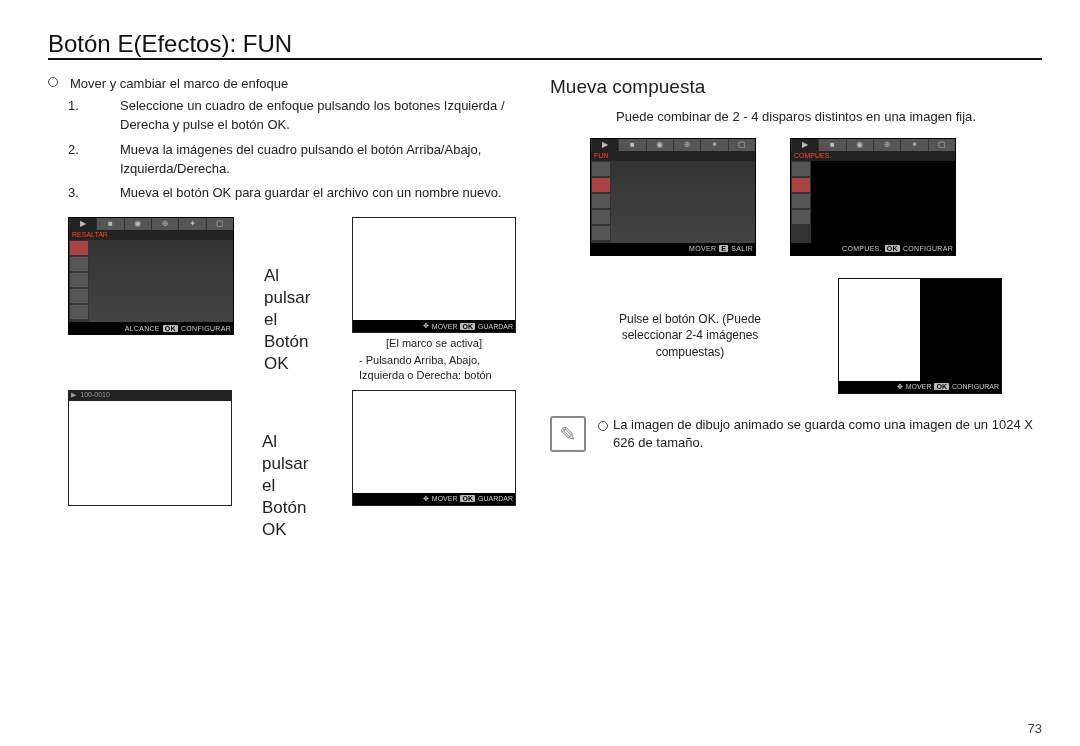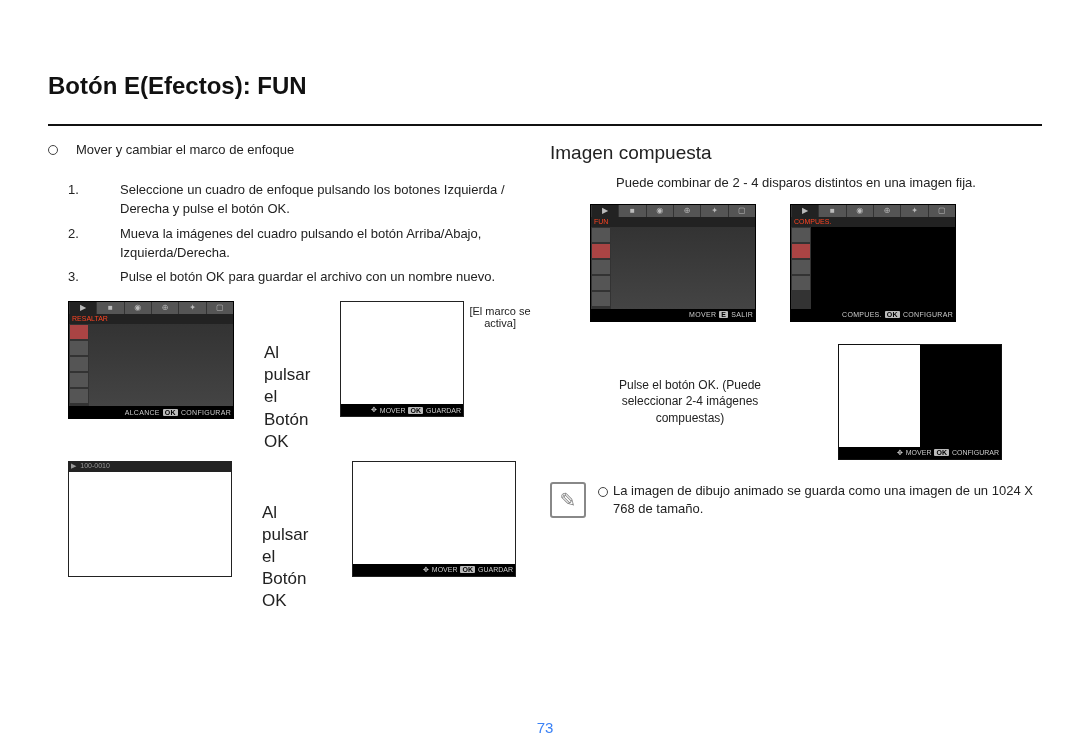--- a/index.html
+++ b/index.html
@@ -15,43 +15,41 @@
   }
   .page {
     padding: 30px 38px 10px 48px;
     box-sizing: border-box;
     height: 100%;
     display: flex;
     flex-direction: column;
   }
   .page-title {
     font-size: 24px;
-    font-weight: bold;
+    font-weight: normal;
     color: #111;
-    padding-bottom: 24px;
+    padding-bottom: 0;
     border-bottom: 2px solid #111;
     margin-bottom: 16px;
-    margin-top: 42px;
   }
   .columns {
     display: flex;
     gap: 34px;
     flex: 1 0 auto;
   }
   .col-left {
     width: 468px;
   }
   .col-right {
     flex: 1;
   }
   .lead-line {
     display: flex;
-    align-items: center;
-    gap: 18px;
-    margin-bottom: 24px;
+    gap: 12px;
+    margin-bottom: 6px;
   }
   .circ {
     display: inline-block;
     width: 8px;
     height: 8px;
     border: 1px solid #444;
     border-radius: 50%;
     flex: 0 0 auto;
     margin-top: 1px;
   }
@@ -178,21 +176,21 @@
     color:#222;
     align-self:center;
     line-height:1.3;
     margin-top:41px;
   }
   .caption-under {
     font-size: 11px;
     text-align:center;
     margin-top:4px;
   }
-  .row-stacked { display:flex; flex-direction:row; }
+  .row-stacked { display:flex; flex-direction:column; align-items:center; }
   .row-stacked .caption-list {
     font-size:11px; line-height:1.3; margin-top:4px; text-align:left; width:150px;
   }
 
   .right-grid {
     display:flex; gap:34px; margin-top:10px; margin-bottom:16px;
   }
 
   .composite-box {
     width: 164px; height:116px; border:1px solid #111;
@@ -220,21 +218,21 @@
   }
   .info-icon {
     width:32px;height:32px;border:2px solid #888;border-radius:3px;
     display:flex;align-items:center;justify-content:center;
     font-size:20px;color:#888;flex:0 0 auto;
   }
   .info-lines .line{
     display:flex;gap:5px;font-size:13px;line-height:1.45;margin-bottom:2px;
   }
   .page-num {
-    text-align:center; font-size:15px; color:#3b82f6; margin-top:auto; padding-top:8px;
+    text-align:right; font-size:13px; color:#404040; margin-top:auto; padding-top:8px;
   }
 </style>
 </head>
 <body>
 
 <div class="page">
 
   <div class="page-title">Botón E(Efectos): FUN</div>
 
   <div class="columns">
@@ -250,21 +248,21 @@
         <div class="li">
             <span class="num">1.</span>
             <span class="txt">Seleccione un cuadro de enfoque pulsando los botones Izquierda / Derecha y pulse el botón OK.</span>
           </div>
         <div class="li">
             <span class="num">2.</span>
             <span class="txt">Mueva la imágenes del cuadro pulsando el botón Arriba/Abajo, Izquierda/Derecha.</span>
           </div>
         <div class="li">
             <span class="num">3.</span>
-            <span class="txt">Pulse el botón OK para guardar el archivo con un nombre nuevo.</span>
+            <span class="txt">Mueva el botón OK para guardar el archivo con un nombre nuevo.</span>
           </div>
       </div>
 
       <div class="row3">
         <div style="display:flex;flex-direction:column;align-items:center;margin-left:20px;">
           <div class="cam-menu">
             <div class="cam-tabs">
               <div class="cam-tab first">▶</div>
               <div class="cam-tab">■</div>
               <div class="cam-tab">◉</div>
@@ -295,20 +293,21 @@
           <div class="preview-box">
             <div class="img-area"></div>
             <div class="footbar">
               <span>✥</span>
               <span>MOVER</span>
               <span class="key">OK</span>
               <span>GUARDAR</span>
             </div>
           </div>
           <div class="caption-under">[El marco se activa]</div>
+          <div class="caption-list">- Pulsando Arriba, Abajo, Izquierda o Derecha: botón</div>
         </div>
       </div>
 
       <div class="row3" style="margin-top:8px;">
         <div style="display:flex;flex-direction:column;align-items:center;margin-left:20px;">
           <div class="preview-box">
             <div class="preview-top">
               ▶ &nbsp;<span>100-0010</span>
             </div>
             <div class="img-area"></div>
@@ -324,21 +323,21 @@
               <span class="key">OK</span>
               <span>GUARDAR</span>
             </div>
           </div>
         </div>
       </div>
 
     </div>
 
     <div class="col-right">
-      <div class="sec-title">Imagen compuesta</div>
+      <div class="sec-title">Mueva compuesta</div>
       <div class="indent-p" style="margin-left:0;text-align:center;">Puede combinar de 2 - 4 disparos distintos en una imagen fija.</div>
 
       <div class="right-grid">
 
         <div style="margin-left:40px;">
           <div class="cam-menu">
             <div class="cam-tabs">
               <div class="cam-tab first">▶</div>
               <div class="cam-tab">■</div>
               <div class="cam-tab">◉</div>
@@ -408,21 +407,21 @@
             <span>CONFIGURAR</span>
           </div>
         </div>
       </div>
 
       <div class="info-block">
         <div class="info-icon">✎</div>
         <div class="info-lines">
           <div class="line">
             <span class="circ" style="margin-top:5px;"></span>
-            <span>La imagen de dibujo animado se guarda como una imagen de un 1024 X 768 de tamaño.</span>
+            <span>La imagen de dibujo animado se guarda como una imagen de un 1024 X 626 de tamaño.</span>
           </div>
         </div>
       </div>
 
     </div>
   </div>
 
   <div class="page-num">73</div>
 </div>
 

